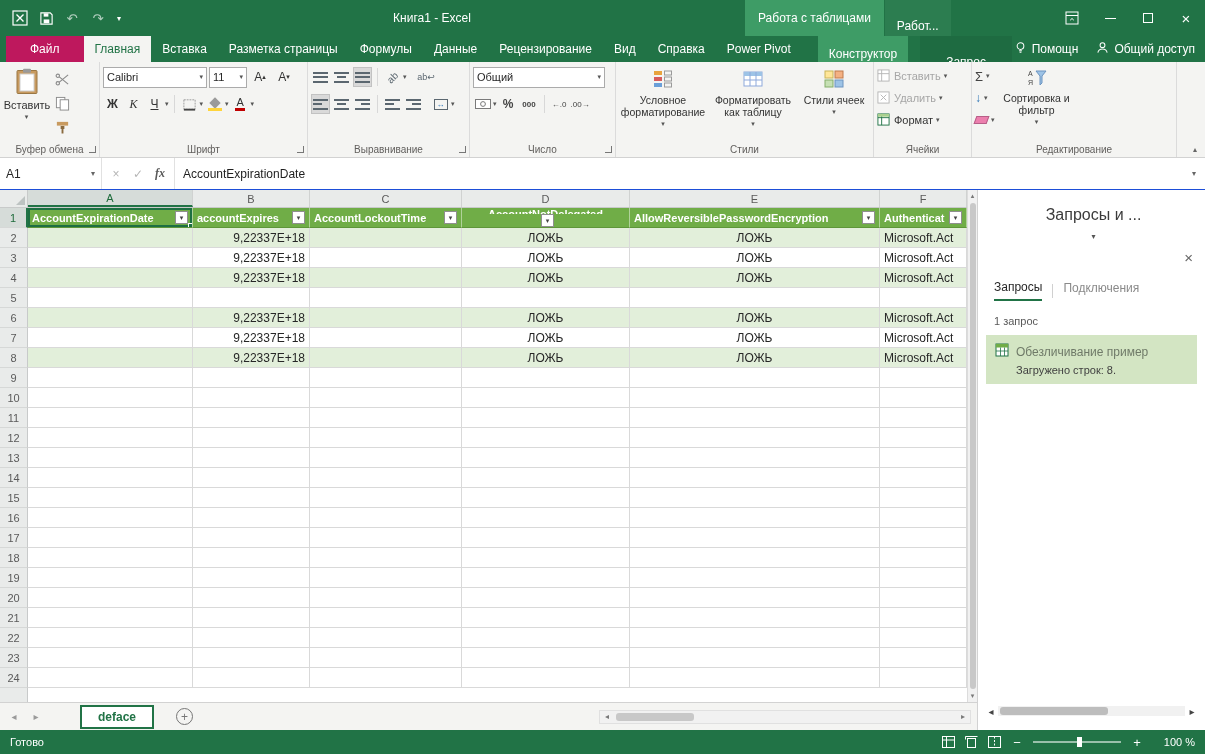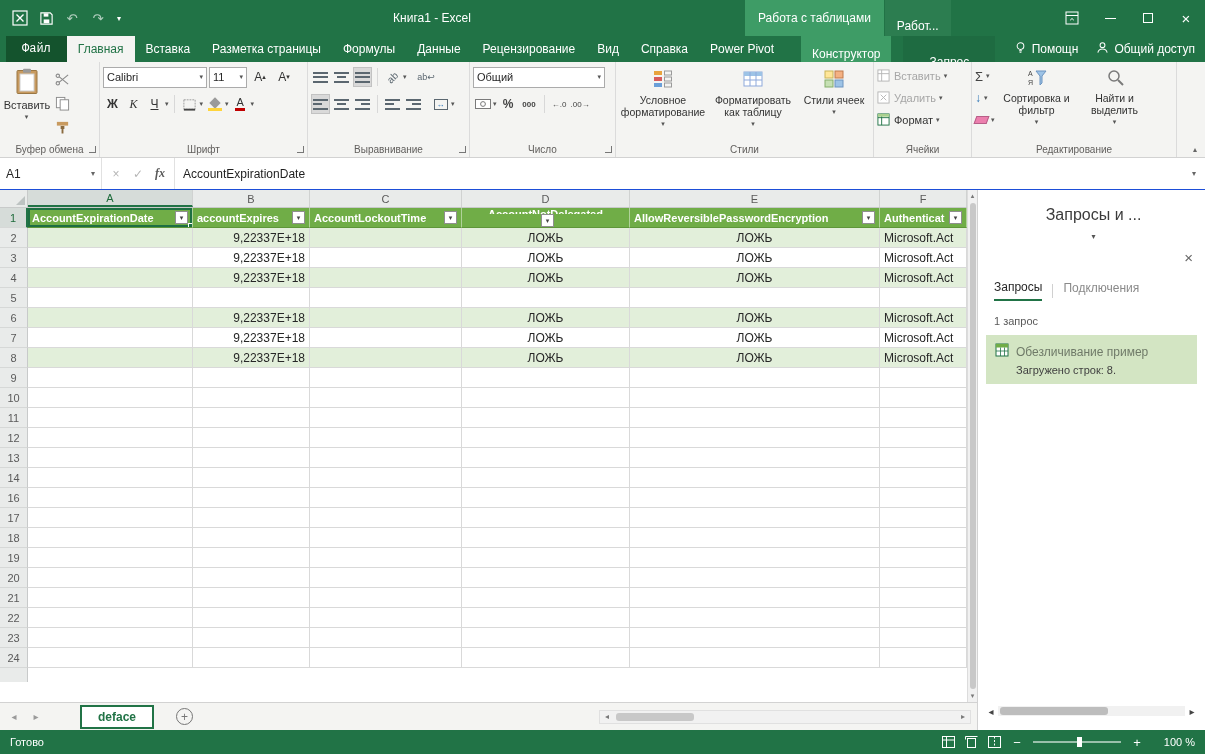--- a/index.html
+++ b/index.html
@@ -19,21 +19,21 @@
   .ctx2{background:#2C7D50;height:52px;display:flex;align-items:center;padding:0 12px;font-size:12px;margin-left:1px;}
   .win-controls{position:absolute;right:0;top:0;height:36px;display:flex;}
   .wc{width:38px;height:36px;display:flex;align-items:center;justify-content:center;font-size:15px;color:#fff;}
   .minbar{width:11px;height:1px;background:#fff;display:block;}
   .maxbox{width:10px;height:10px;border:1px solid #fff;display:block;}
 
   
   .ribbon-tabs{height:26px;background:#217346;display:flex;align-items:stretch;position:relative;flex:none;}
   .rtab-list{display:flex;align-items:stretch;padding-left:6px;}
   .rtab{display:flex;align-items:center;padding:0 11px;color:#fff;font-size:12px;white-space:nowrap;cursor:default;}
-  .rtab.file{background:#14532d;padding:0 16px;font-family:Liberation Mono, monospace;}
+  .rtab.file{background:#be185d;padding:0 24px;}
   .rtab.active{background:#F4F4F2;color:#217346;}
   .rtab.ctx1{margin-left:16px;}
   .rtab.ctx2{background:#1E6B41;padding:0 26px;margin-left:12px;}
   .rt-right{position:absolute;right:10px;top:0;height:26px;display:flex;align-items:center;gap:18px;color:#fff;font-size:12px;}
   .rt-item{display:flex;align-items:center;gap:5px;}
 
   
   .ribbon-body{height:96px;background:#F4F4F2;border-bottom:1px solid #D2D2D2;display:flex;position:relative;flex:none;}
   .rgroup{height:100%;border-right:1px solid #DBDBDB;display:flex;flex-direction:column;position:relative;padding:3px 3px 0;}
   .rg-body{flex:1;display:flex;align-items:flex-start;gap:2px;}
@@ -550,30 +550,20 @@
           <span>
             <svg width="20" height="20" viewBox="0 0 20 20">
                 <text x="1" y="8" font-size="7" fill="#444">А</text>
                 <text x="1" y="17" font-size="7" fill="#444">Я</text>
                 <path d="M9 3h10l-4 5v7l-2 2v-9z" fill="#9DC3E6" stroke="#6C94C0"></path>
               </svg>
           </span>
           <span>Сортировка и фильтр</span>
           <span class="stcaret">▾</span>
         </div>
-        <div class="stbtn" style="width:72px">
-          <span>
-            <svg width="20" height="20" viewBox="0 0 20 20">
-                <circle cx="9" cy="8" r="5" fill="none" stroke="#7a7a7a" stroke-width="1.5"></circle>
-                <path d="M13 12l5 5" stroke="#7a7a7a" stroke-width="2"></path>
-              </svg>
-          </span>
-          <span>Найти и выделить</span>
-          <span class="stcaret">▾</span>
-        </div>
       </div>
       <div class="rg-label">
           <span>Редактирование</span>
         </div>
     </div>
 
     <span class="ribbon-collapse">▴</span>
   </div>
 
   <div class="formula-bar">
@@ -744,20 +734,29 @@
             <div class="grow">
               <div class="rownum">14</div>
               <div class="cell" style="width: 165px; justify-content: flex-start;"></div>
               <div class="cell" style="width: 117px; justify-content: flex-end;"></div>
               <div class="cell" style="width: 152px; justify-content: flex-start;"></div>
               <div class="cell" style="width: 168px; justify-content: center;"></div>
               <div class="cell" style="width: 250px; justify-content: center;"></div>
               <div class="cell" style="width: 87px; justify-content: flex-start;"></div>
             </div>
             <div class="grow">
+              <div class="rownum">15</div>
+              <div class="cell" style="width: 165px; justify-content: flex-start;"></div>
+              <div class="cell" style="width: 117px; justify-content: flex-end;"></div>
+              <div class="cell" style="width: 152px; justify-content: flex-start;"></div>
+              <div class="cell" style="width: 168px; justify-content: center;"></div>
+              <div class="cell" style="width: 250px; justify-content: center;"></div>
+              <div class="cell" style="width: 87px; justify-content: flex-start;"></div>
+            </div>
+            <div class="grow">
               <div class="rownum">16</div>
               <div class="cell" style="width: 165px; justify-content: flex-start;"></div>
               <div class="cell" style="width: 117px; justify-content: flex-end;"></div>
               <div class="cell" style="width: 152px; justify-content: flex-start;"></div>
               <div class="cell" style="width: 168px; justify-content: center;"></div>
               <div class="cell" style="width: 250px; justify-content: center;"></div>
               <div class="cell" style="width: 87px; justify-content: flex-start;"></div>
             </div>
             <div class="grow">
               <div class="rownum">17</div>

